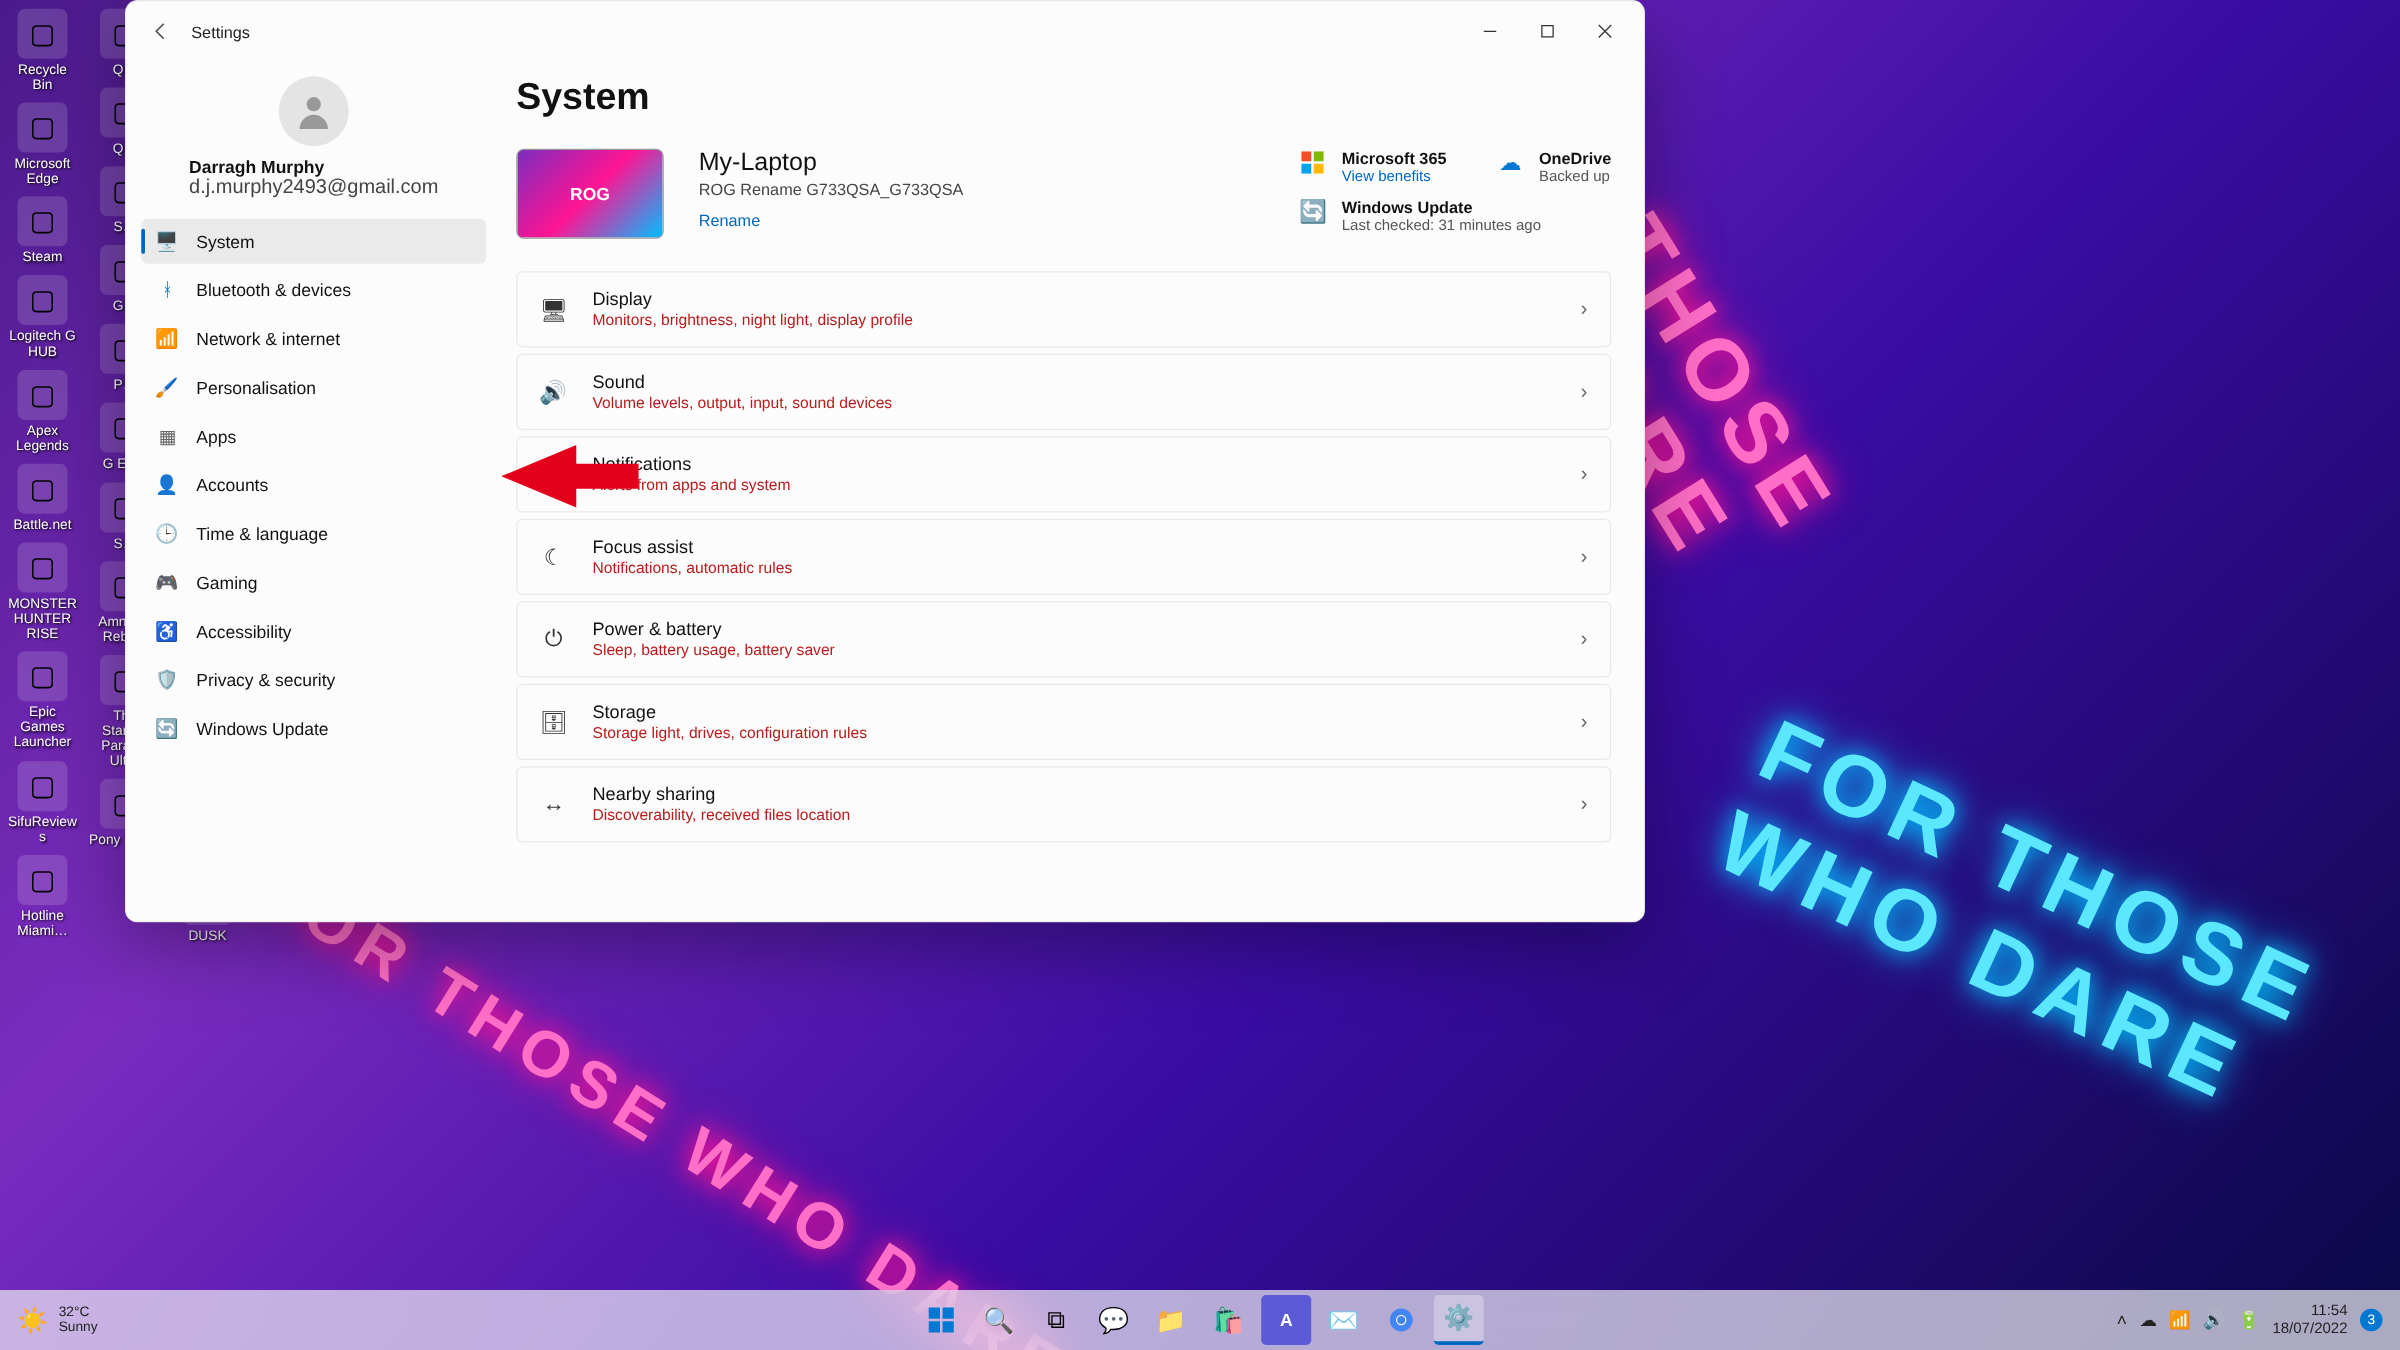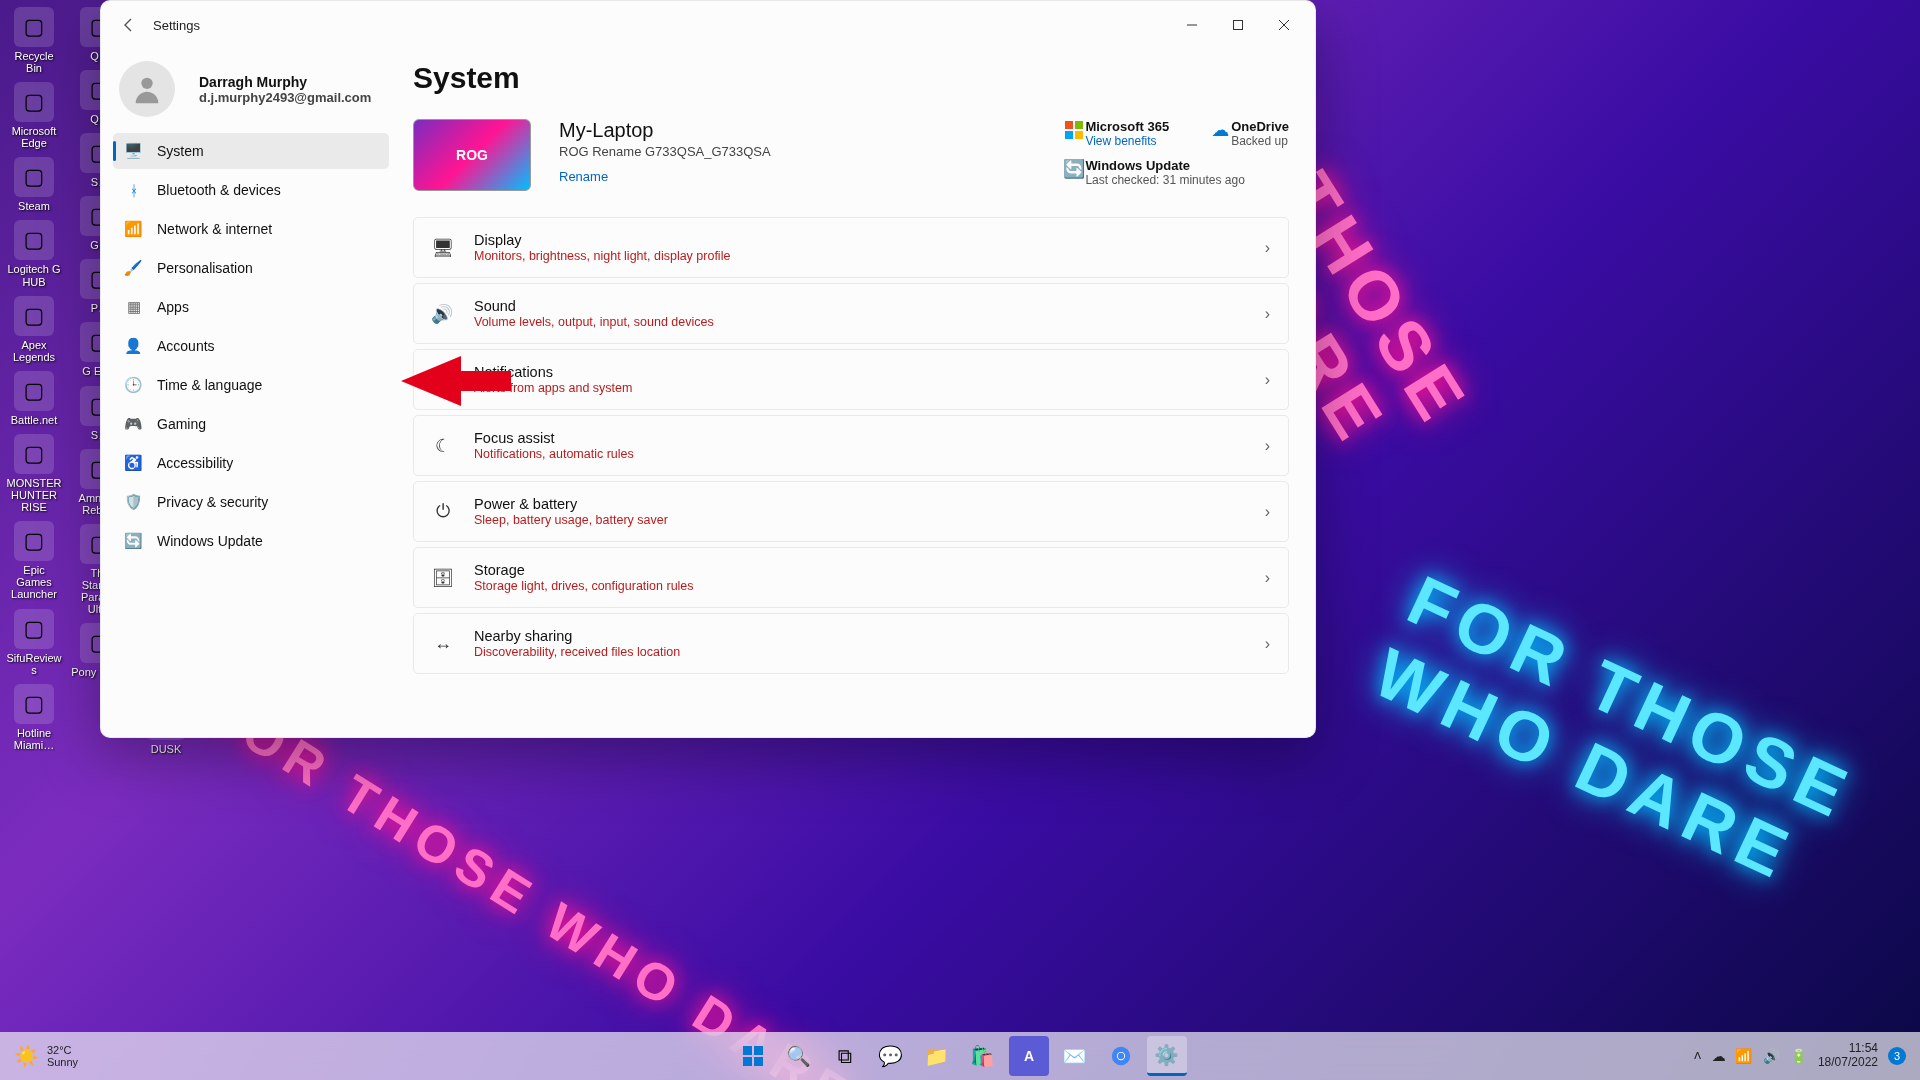--- a/index.html
+++ b/index.html
@@ -29,42 +29,42 @@
   border: 1px solid rgba(0,0,0,.08);
 }
 .titlebar { height: 48px; display: flex; align-items: center; padding: 0 8px; }
 .back-btn { width: 40px; height: 40px; display:flex;align-items:center;justify-content:center; color:#555; cursor:pointer; border-radius:4px; }
 .title { font-size: 13px; color: #222; margin-left: 4px; }
 .win-controls { margin-left: auto; display: flex; }
 .win-controls div { width: 46px; height: 32px; display:flex;align-items:center;justify-content:center; cursor:pointer; }
 
 .body { flex:1; display:flex; overflow:hidden; }
 .sidebar { width: 300px; padding: 0 12px 12px 12px; display:flex; flex-direction:column; }
-.profile { display:flex; align-items:center; gap:24px; padding: 12px 6px 16px; }
+.profile { display:flex; align-items:center; gap:8px; padding: 12px 6px 16px; flex-direction: column; }
 .avatar { width:56px; height:56px; border-radius:50%; background:#e4e4e4; display:flex;align-items:center;justify-content:center; }
 .profile .name { font-size:14px; font-weight:600; color:#111; }
-.profile .email { font-size:13px; color:#444;font-weight:bold; }
+.profile .email { font-size:16px; color:#444; }
 .search-wrap { position:relative; margin: 0 4px 14px; }
 .search { width:100%; height:34px; border:1px solid #ccc; border-bottom:2px solid #0067c0; border-radius:4px; padding:0 34px 0 10px; font-size:14px; background:#fff; }
 .search-ico { position:absolute; right:10px; top:8px; color:#555; }
 .nav { display:flex; flex-direction:column; gap:3px; }
 .nav-item { display:flex; align-items:center; gap:14px; padding:9px 12px; border-radius:5px; cursor:pointer; font-size:14px; color:#111; position:relative; }
 .nav-item.active { background:#eaeaea; }
 .nav-item.active::before { content:''; position:absolute; left:0; top:8px; bottom:8px; width:3px; background:#0067c0; border-radius:2px; }
 .nav-ico { width:18px; height:18px; display:flex;align-items:center;justify-content:center; font-size:15px; }
 
 .main { flex:1; padding: 12px 26px 0 12px; overflow-y:auto; }
 .page-title { font-size:30px; font-weight:600; color:#111; margin-bottom:24px; }
 .hero { display:flex; gap:28px; align-items:flex-start; margin-bottom:26px; flex-wrap:wrap; }
 .device-thumb { width:118px; height:72px; border-radius:6px; background:linear-gradient(135deg,#7b2cbf,#ff1493,#00bfff); border:1px solid #999; display:flex;align-items:center;justify-content:center;color:#fff;font-weight:700;font-size:14px; }
 .device-info .dn { font-size:20px; font-weight:400; color:#111; }
 .device-info .dm { font-size:13px; color:#444; margin-top:2px; }
 .device-info .rn { font-size:13px; color:#0067c0; cursor:pointer; margin-top:10px; display:inline-block; }
 .status-grid { display:grid; grid-template-columns:auto auto; gap:10px 40px; margin-left:auto; }
-.status-item { display:flex; align-items:flex-start; }
+.status-item { display:flex; gap:12px; align-items:flex-start; }
 .status-ico { width:22px; height:22px; display:flex;align-items:center;justify-content:center;font-size:18px; }
 .status-item .t1 { font-size:13px; font-weight:600; color:#111; }
 .status-item .t2 { font-size:12px; color:#555; }
 .status-item.link .t2 { color:#0067c0; cursor:pointer; }
 
 .card { background:#fcfcfc; border:1px solid #e9e9e9; border-radius:5px; padding:14px 18px; display:flex; align-items:center; gap:20px; cursor:pointer; margin-bottom:5px; }
 .card-ico { width:22px; color:#333; font-size:18px; display:flex;align-items:center;justify-content:center; }
 .card-txt .ct { font-size:14.5px; color:#111; }
 .card-txt .cd { font-size:12.5px; color:#b91c1c; margin-top:1px; }
 .card .chev { margin-left:auto; color:#666; }

